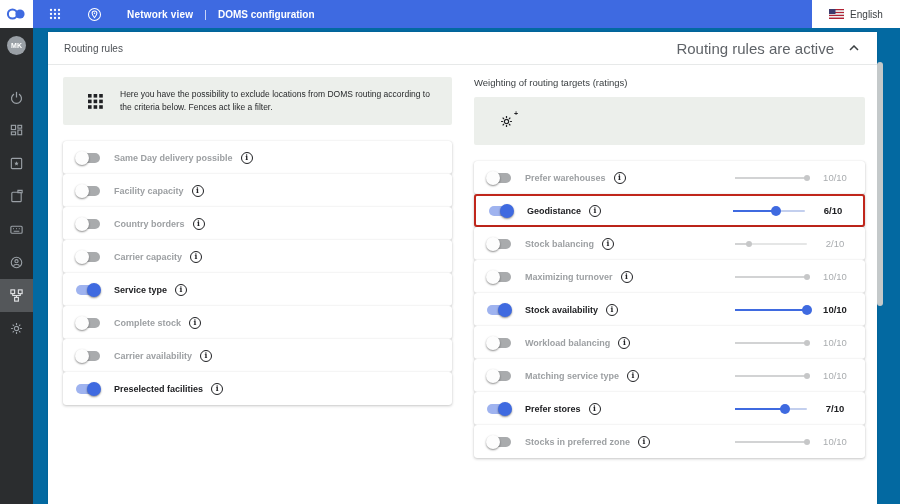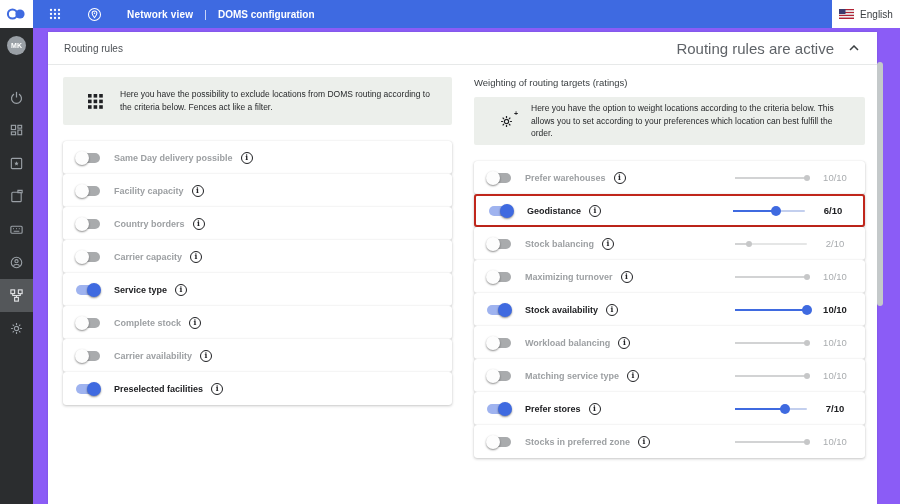--- a/index.html
+++ b/index.html
@@ -8,33 +8,33 @@
 
   
   .topbar { position:absolute; left:0; top:0; width:900px; height:28px; display:flex; z-index:5; }
   .logo-box { width:33px; height:28px; background:#ffffff; display:flex; align-items:center; justify-content:center; }
   .blue-bar { flex:1; background:#3e6ae1; display:flex; align-items:center; gap:9px; padding-left:12px; color:#fff; }
   .apps-btn { width:20px; height:20px; display:flex; align-items:center; justify-content:center; }
   .badge-ic { width:16px; height:16px; display:flex; align-items:center; justify-content:center; margin-left:12px; }
   .tb-title { font-size:10px; font-weight:bold; letter-spacing:.2px;padding-left:16px; }
   .tb-sep { font-size:10px; opacity:.85; margin:0 2px; }
   .tb-sub { font-size:10px; font-weight:bold; }
-  .lang-box { width:68px; background:#ffffff; display:flex; align-items:center; justify-content:center; gap:6px; color:#3c4043; font-size:10px; }
+  .lang-box { width:88px; background:#ffffff; display:flex; align-items:center; justify-content:center; gap:6px; color:#3c4043; font-size:10px; }
 
   
   .sidebar { position:absolute; left:0; top:28px; width:33px; height:476px; background:#2b2d2f; display:flex; flex-direction:column; align-items:center; }
   .avatar { width:19px; height:19px; border-radius:50%; background:#9aa0a6; color:#fff; font-size:7px; font-weight:bold; display:flex; align-items:center; justify-content:center; margin-top:8px; }
   .sb-gap { height:26px; }
   .sb-item { width:33px; height:33px; display:flex; align-items:center; justify-content:center; color:#9aa0a6; }
   .sb-item svg { stroke:#9aa0a6; }
   .sb-item.active { background:#54575a; }
   .sb-item.active svg { stroke:#e2e4e6; }
 
   
-  .main { position:absolute; left:33px; top:28px; right:0; bottom:0; background:#8b5cf6;padding-left:9px; }
+  .main { position:absolute; left:33px; top:28px; right:0; bottom:0; background:#0369a1;padding-left:9px; }
   .panel { position:absolute; left:15px; top:4px; right:23px; bottom:0; background:#fff; box-shadow:0 0 2px rgba(0,0,0,.12); overflow:hidden; }
   .scroll-thumb { position:absolute; right:17px; top:34px; width:6px; height:244px; border-radius:3px; background:#c4c9ca; }
 
   .page-header { height:33px; border-bottom:1px solid #e7e9e9; display:flex; align-items:center; padding:0 18px 0 16px; }
   .page-title { font-size:10px; color:#4d5156; }
   .status-wrap { margin-left:auto; display:flex; align-items:center; gap:15px; }
   .status-text { font-size:15px; color:#5f6368; }
   .collapse-btn { display:flex; align-items:center; }
 
   .columns { display:flex; gap:22px; padding:12px 12px 0 15px; }
@@ -288,21 +288,20 @@
       <section class="col right">
         <h2 class="col-title">Weighting of routing targets (ratings)</h2>
         <div class="desc-box">
           <div class="desc-ic">
             <svg width="15" height="15" viewBox="0 0 16 16" fill="none" stroke="#202124" stroke-width="1.3">
               <circle cx="8" cy="8" r="2.3"></circle>
               <path d="M8 2.2v2M8 11.8v2M2.2 8h2M11.8 8h2M3.9 3.9l1.4 1.4M10.7 10.7l1.4 1.4M12.1 3.9l-1.4 1.4M5.3 10.7l-1.4 1.4"></path>
             </svg>
             <span class="desc-plus">+</span>
           </div>
-          <p class="desc-text">Here you have the option to weight locations according to the criteria below. This allows you to set according to your preferences which location can best fulfill the order.</p>
         </div>
         <div id="ratings-list">
             <div class="row off">
     <div class="tgl">
       <div class="tgl-track"></div>
       <div class="tgl-knob"></div>
     </div>
     <span class="row-label">Prefer warehouses</span>
     <span class="info-ic">i</span>
     <div class="slider">

